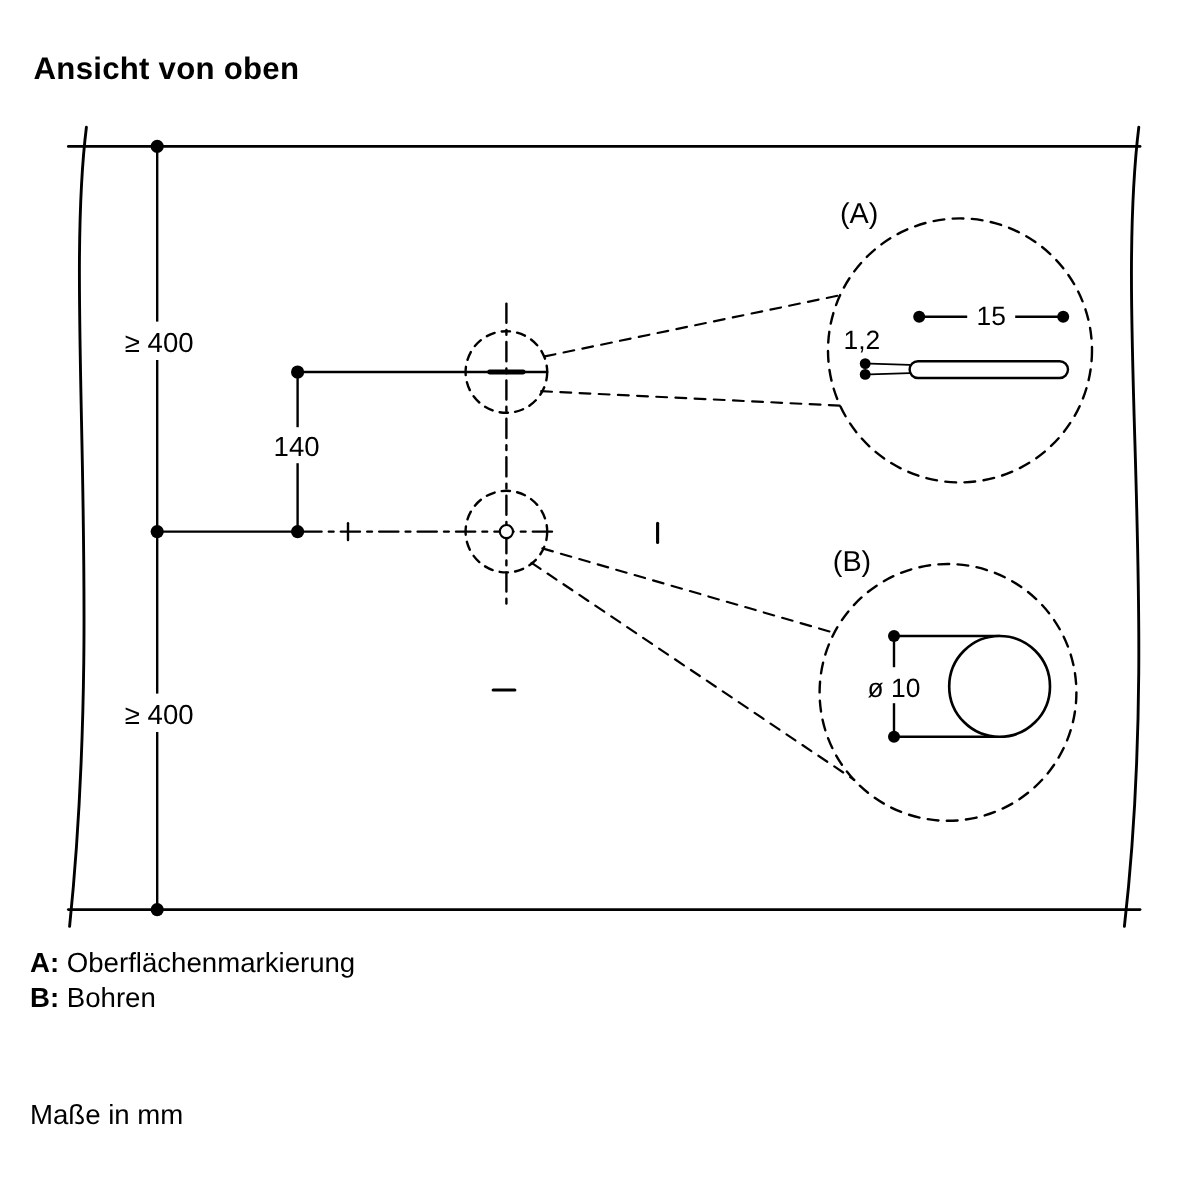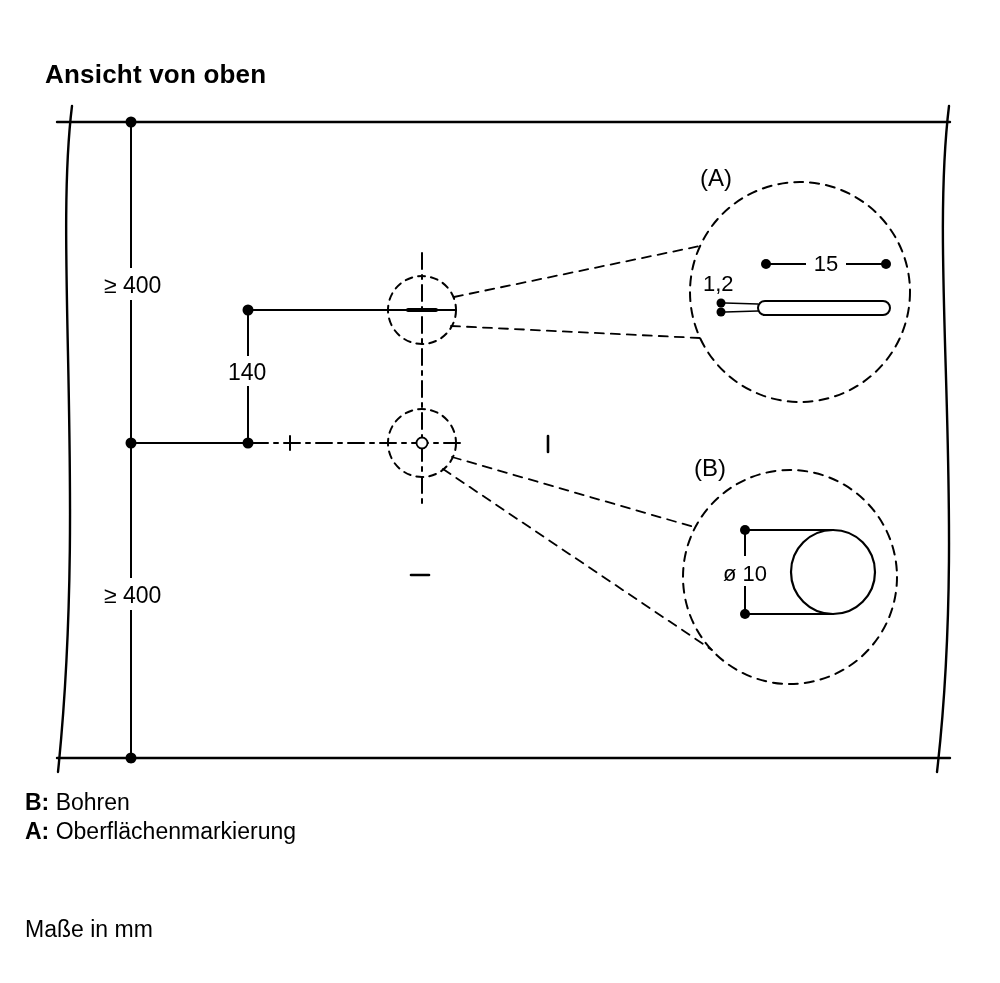--- a/index.html
+++ b/index.html
@@ -6,21 +6,21 @@
   .page {
     position:relative;
     width:1000px; height:983px;
     background:#fff;
     font-family:"Liberation Sans", sans-serif;
     color:#000;
     overflow:hidden;
   }
   .title {
     position:absolute; left:28px; top:42px;
-    margin:17px;
+    margin:0;
     font-size:26px; font-weight:bold; letter-spacing:0.2px;
   }
   svg.diagram { position:absolute; left:0; top:0; }
   .legend {
     position:absolute; left:25px; top:788px;
     font-size:23px; line-height:29px;
   }
   .legend b { font-weight:bold; }
   .note {
     position:absolute; left:25px; top:916px;
@@ -106,24 +106,24 @@
 
     <rect x="714" y="556" width="62" height="30" fill="#fff"></rect>
     <text class="detailtext" text-anchor="middle" x="745" y="581">ø 10</text>
 
     <text class="circletag" x="700" y="186">(A)</text>
     <text class="circletag" x="694" y="476">(B)</text>
   </svg>
 
   <div class="legend">
     <div>
+      <b>A:</b>
+      <span>Oberflächenmarkierung</span>
+    </div>
+    <div>
       <b>B:</b>
       <span>Bohren</span>
-    </div>
-    <div>
-      <b>A:</b>
-      <span>Oberflächenmarkierung</span>
     </div>
   </div>
 
   <div class="note">Maße in mm</div>
 
 </div>
 
 </body></html>

